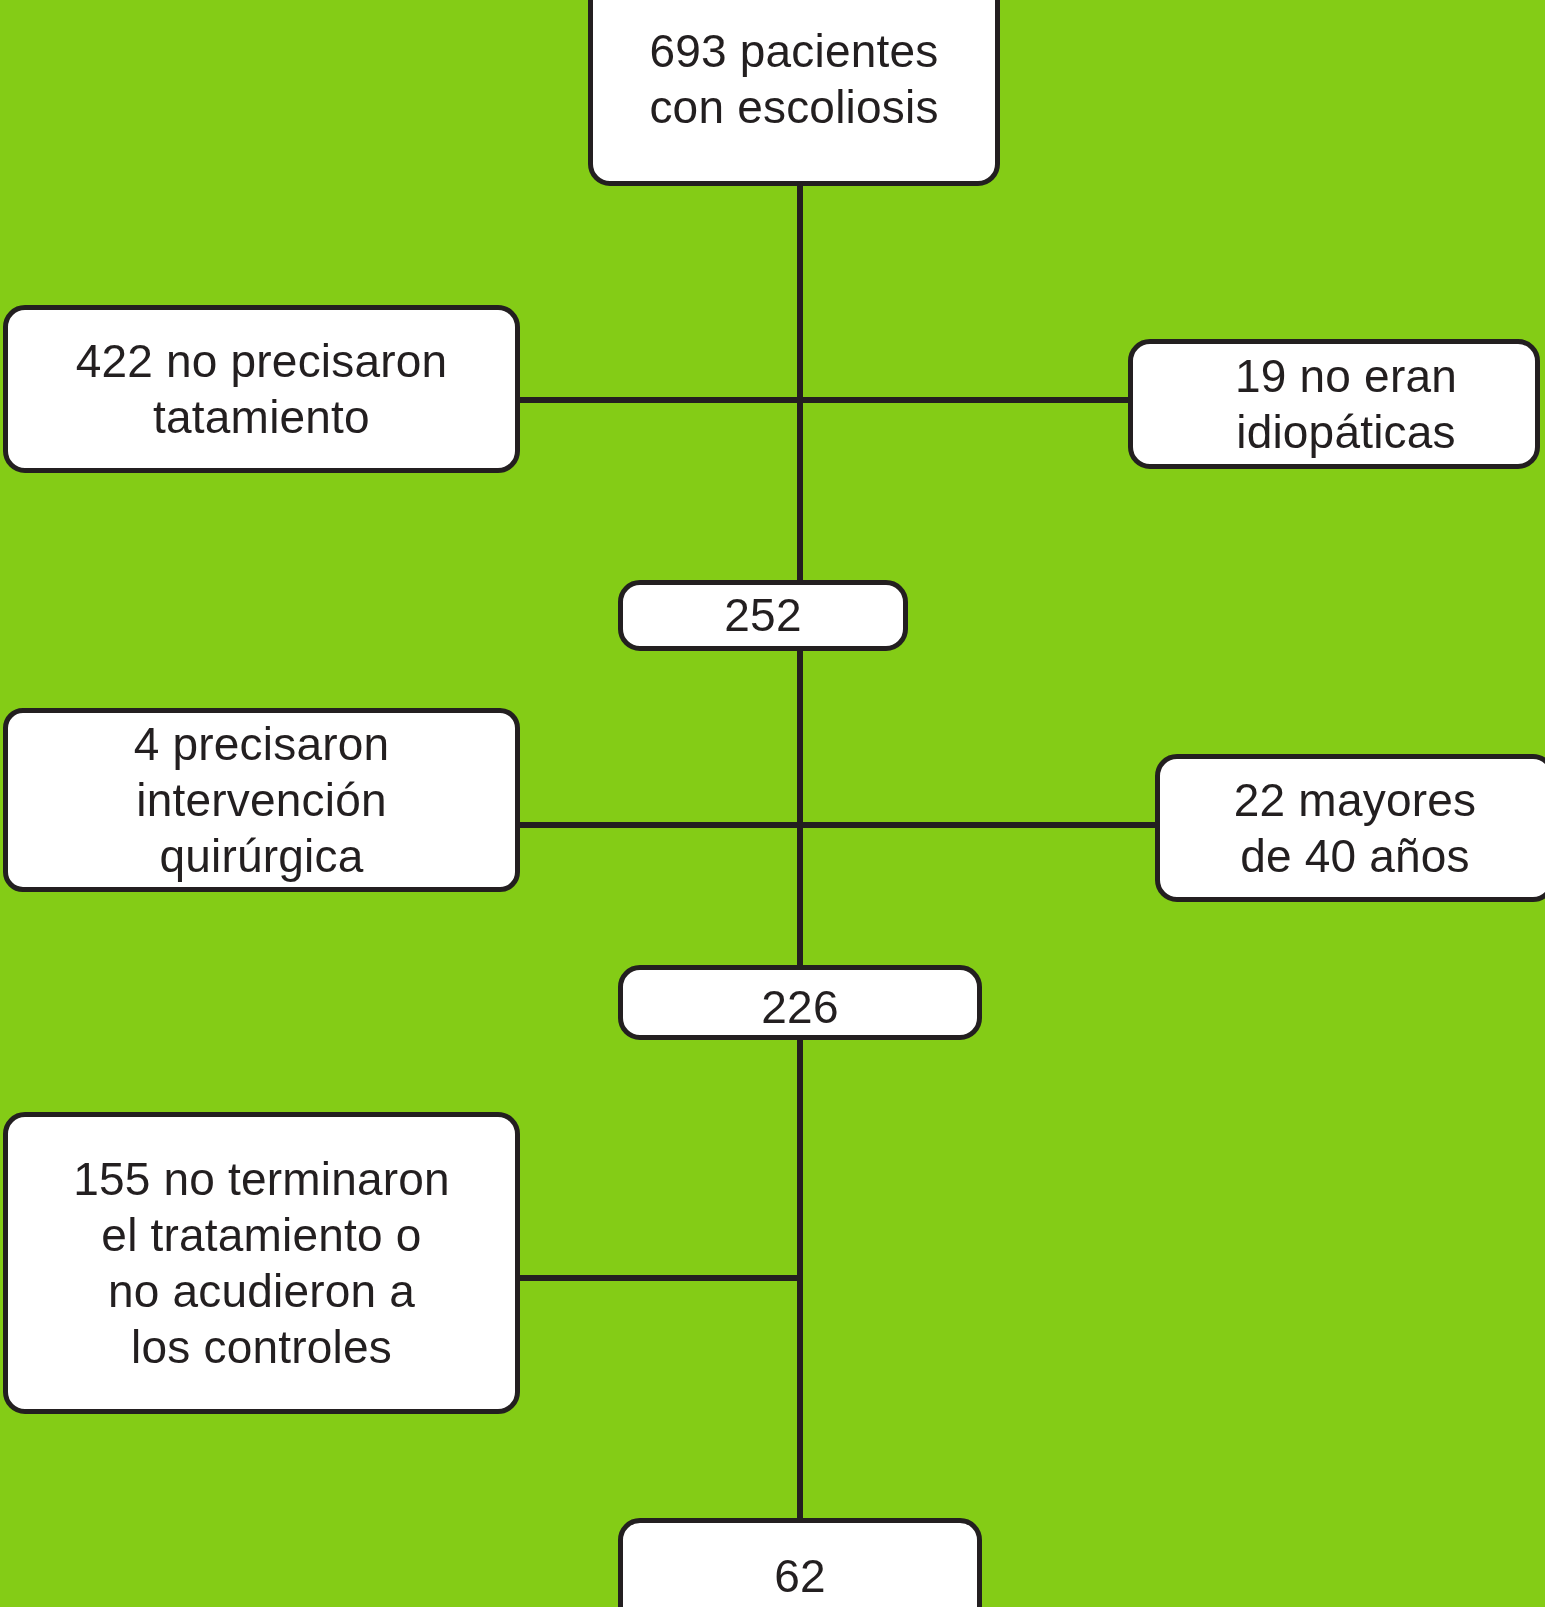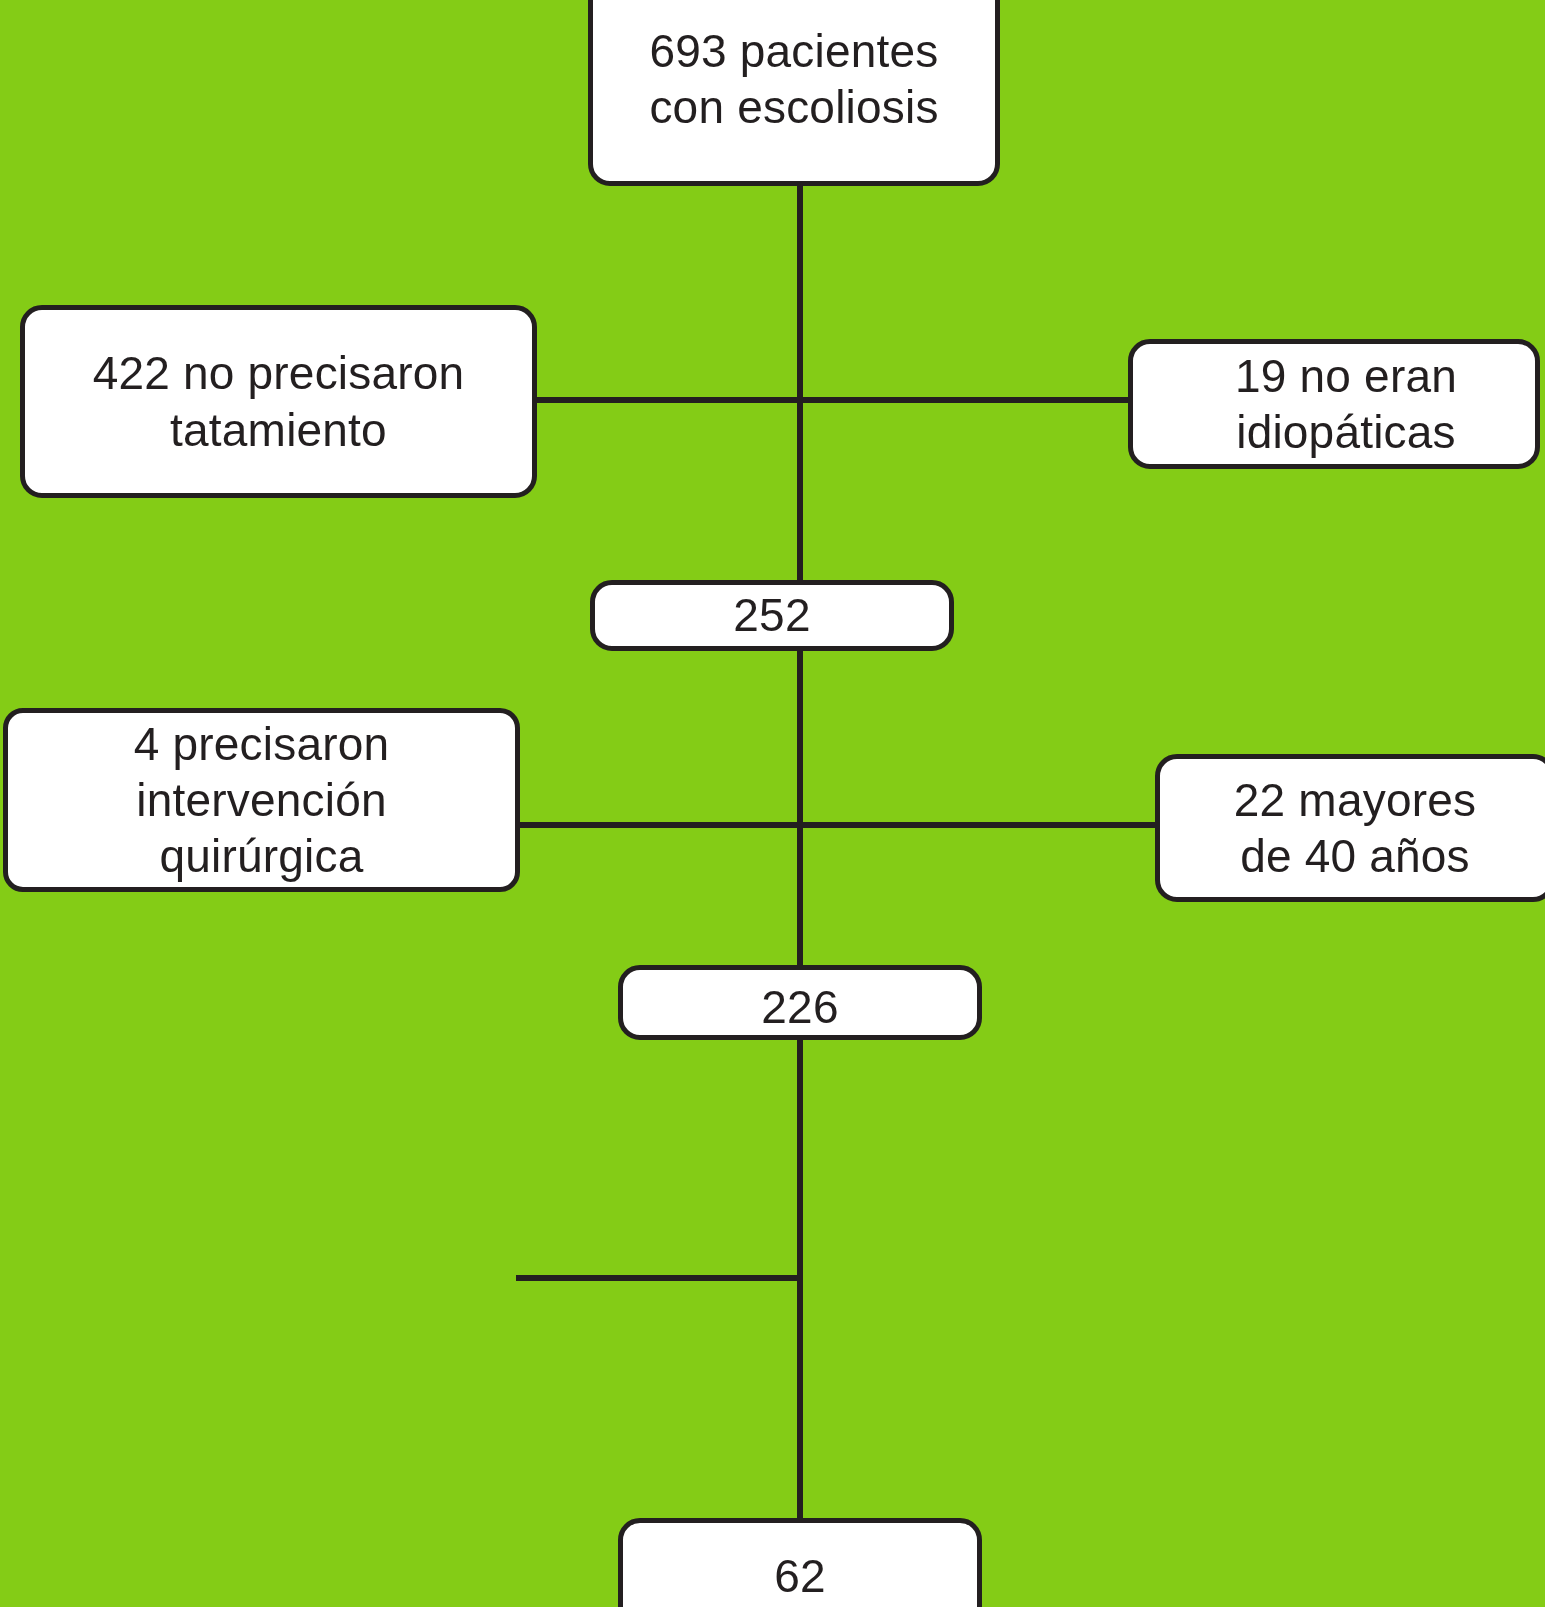--- a/index.html
+++ b/index.html
@@ -31,23 +31,23 @@
     letter-spacing: 0.2px;
     z-index: 2;
   }
   .node .txt {
     white-space: pre-line;
     padding: 0 10px;
   }
 
   
   .n-top      { left: 588px; top: -28px;  width: 412px; height: 214px; }
-  .n-left1    { left: 20px;   top: 305px;  width: 517px; height: 193px; }
+  .n-left1    { left: 3px;   top: 305px;  width: 517px; height: 168px; }
   .n-right1   { left: 1128px;top: 339px;  width: 412px; height: 130px; padding-left: 24px; }
-  .n-mid1     { left: 590px; top: 580px;  width: 364px; height: 71px;  }
+  .n-mid1     { left: 618px; top: 580px;  width: 290px; height: 71px;  }
   .n-left2    { left: 3px;   top: 708px;  width: 517px; height: 184px; border-radius: 20px; }
   .n-right2   { left: 1155px;top: 754px;  width: 400px; height: 148px; }
   .n-mid2     { left: 618px; top: 965px;  width: 364px; height: 75px; align-items: flex-end;  }
   .n-left3    { left: 3px;   top: 1112px; width: 517px; height: 302px; }
   .n-final    { left: 618px; top: 1518px; width: 364px; height: 116px; }
 
   
   .line {
     position: absolute;
     background: #231f20;
@@ -104,18 +104,24 @@
 
   <div class="node n-right2">
     <span class="txt">22 mayores
 de 40 años</span>
   </div>
 
   <div class="node n-mid2">
     <span class="txt">226</span>
   </div>
 
+  <div class="node n-left3">
+    <span class="txt">155 no terminaron
+el tratamiento o
+no acudieron a
+los controles</span>
+  </div>
 
   <div class="node n-final">
     <span class="txt">62</span>
   </div>
 
 </div>
 
 </body></html>

